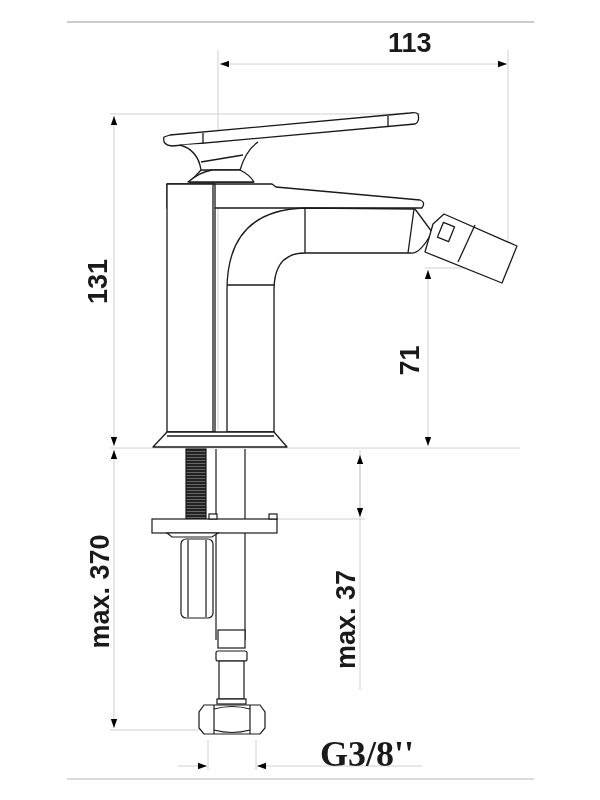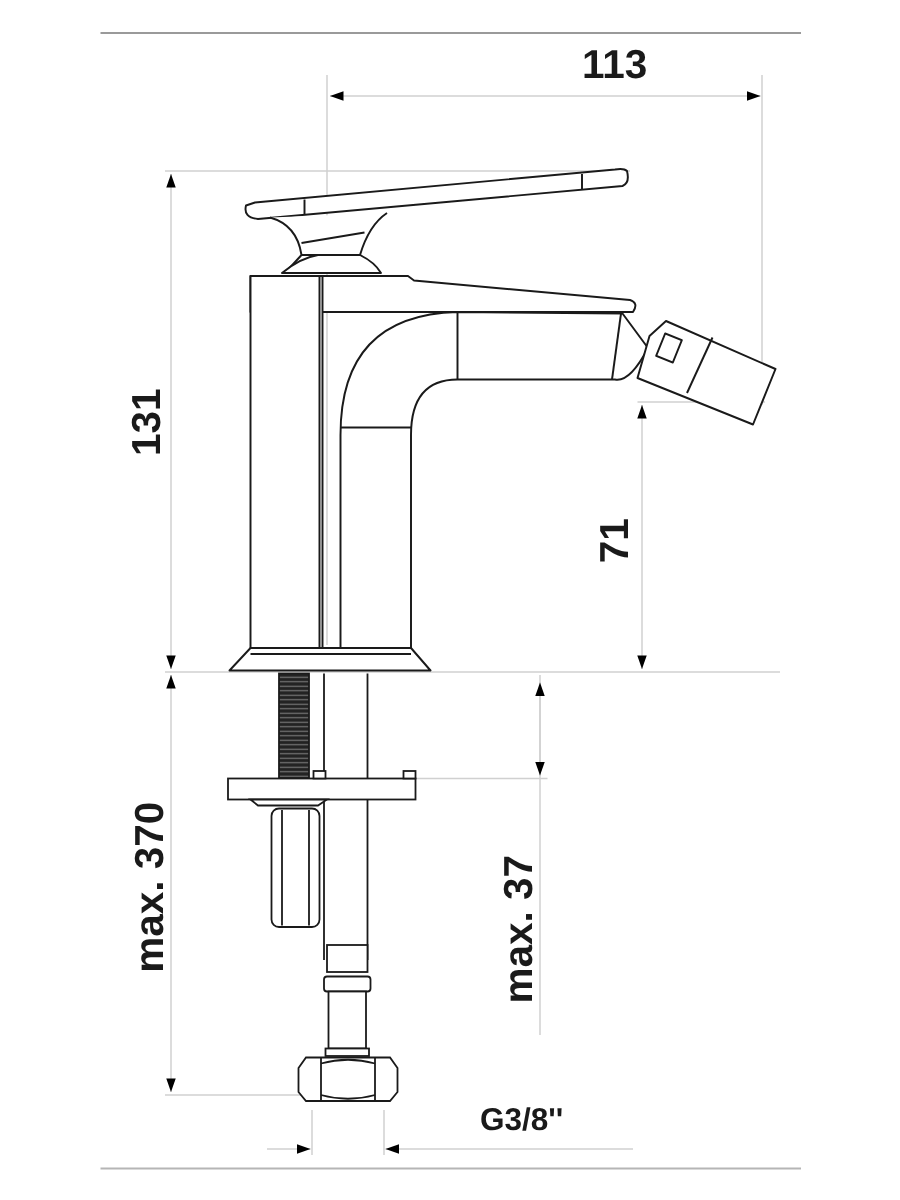--- a/index.html
+++ b/index.html
@@ -116,13 +116,13 @@
 <div class="dim-label" style="left:340px; top:30px; font-size:27px;margin-left:48px;">113</div>
 
 <div class="dim-label rot" style="left:68px; top:268px; width:60px; text-align:center; font-size:27px;">131</div>
 
 <div class="dim-label rot" style="left:388px; top:347px; width:44px; text-align:center; font-size:27px;">71</div>
 
 <div class="dim-label rot" style="left:30px; top:578px; width:140px; text-align:center; font-size:27px;">max. 370</div>
 
 <div class="dim-label rot" style="left:286px; top:606px; width:120px; text-align:center; font-size:27px;">max. 37</div>
 
-<div class="dim-label" style="left:320px; top:736px; font-size:21px;">G3/8''</div>
+<div class="dim-label" style="left:320px; top:736px; font-size:36px;font-family:Liberation Serif, serif;">G3/8''</div>
 
 </body></html>

